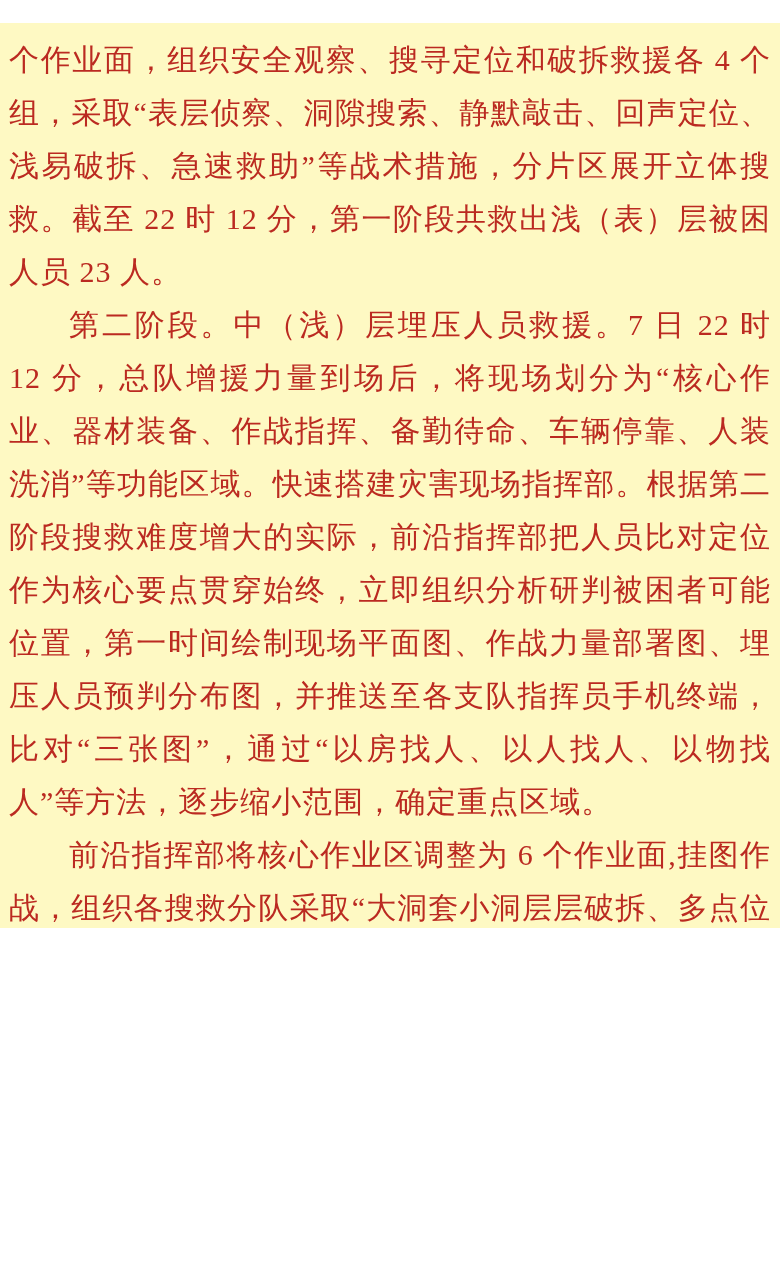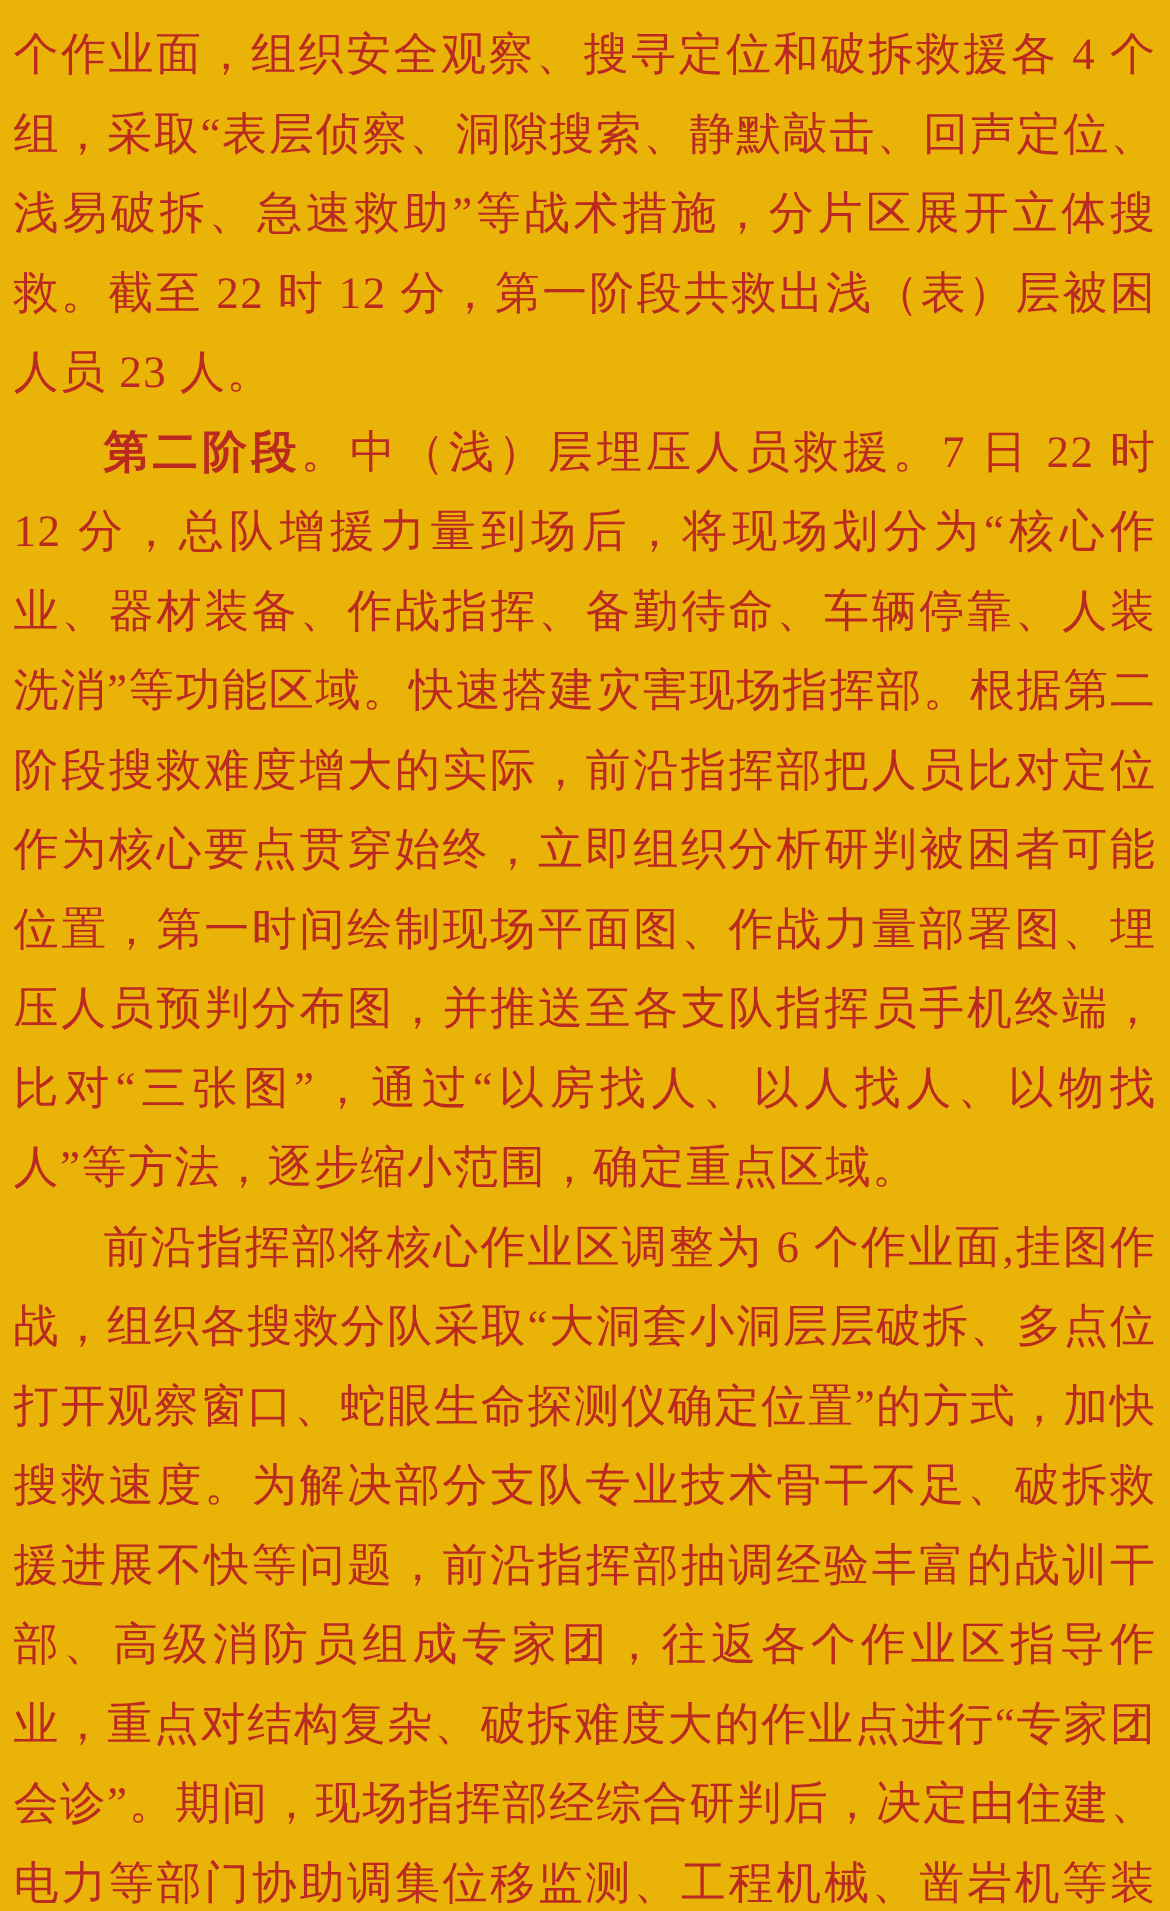--- a/index.html
+++ b/index.html
@@ -2,44 +2,45 @@
 <html><head>
 <meta charset="utf-8">
 <style>
   html, body {
     margin: 0;
     padding: 0;
     background: #ffffff;
   }
   .page {
     width: 780px;
-    height: 1274px;
+    height: 905px;
     box-sizing: border-box;
-    background: #eab308;
+    background: #fef9c3;
     padding: 10px 9px 0 9px;
     overflow: hidden;
+    margin-top: 23px;
   }
   .doc-text {
     font-family: "Liberation Serif", "DejaVu Serif", serif;
     color: #bb2a21;
     font-size: 30px;
     line-height: 53px;
     text-align: justify;
     text-justify: inter-character;
     letter-spacing: 1px;
   }
   .doc-text p {
     margin: 0;
     padding: 0;
   }
   .doc-text p.indented {
     text-indent: 2em;
   }
   .bold-lead {
-    font-weight: bold;
+    font-weight: normal;
   }
 </style>
 </head>
 <body>
 
 <div class="page">
   <div class="doc-text">
 
     <p><span class="bold-lead"></span><span>个作业面，组织安全观察、搜寻定位和破拆救援各 4 个组，采取“表层侦察、洞隙搜索、静默敲击、回声定位、浅易破拆、急速救助”等战术措施，分片区展开立体搜救。截至 22 时 12 分，第一阶段共救出浅（表）层被困人员 23 人。</span></p>
 

